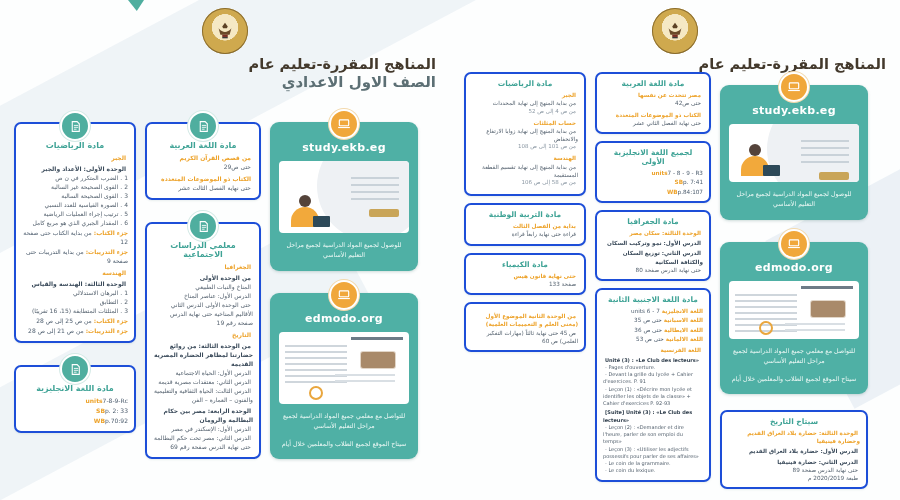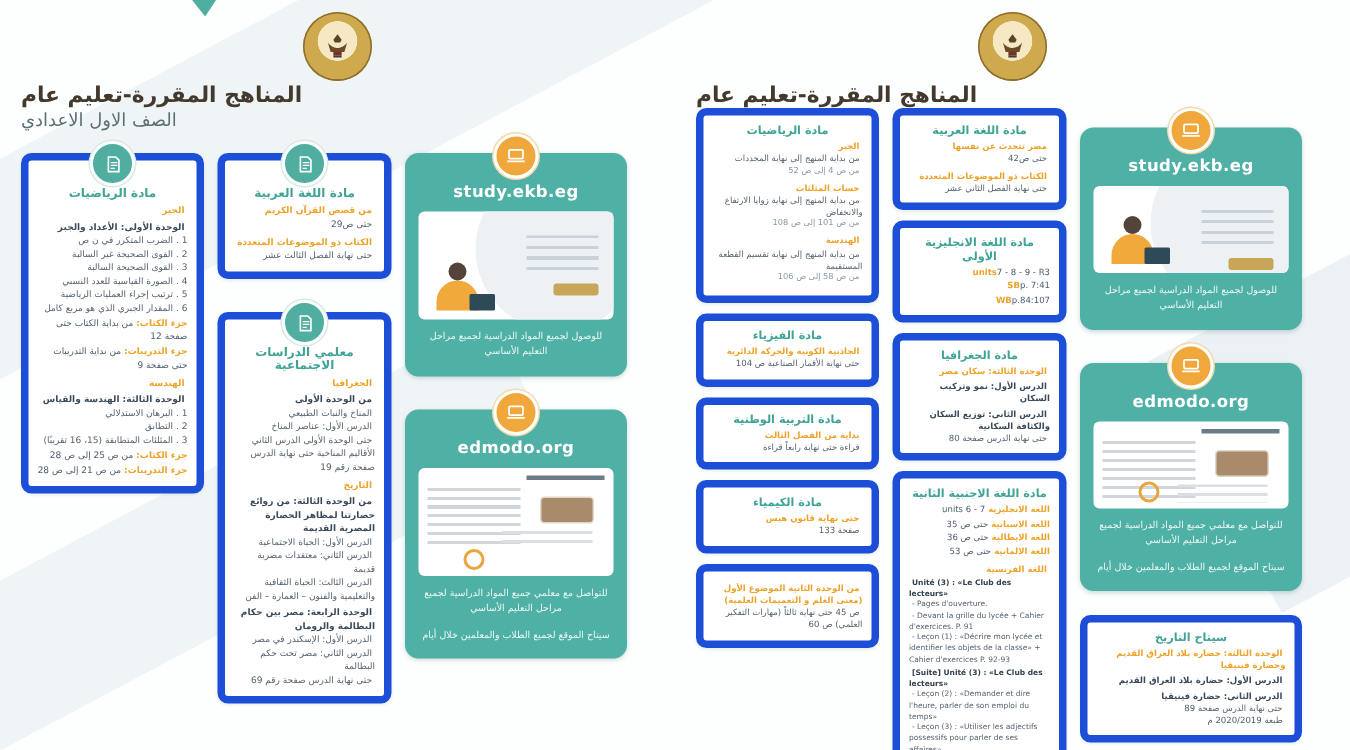--- a/index.html
+++ b/index.html
@@ -14,38 +14,38 @@
   .band.b1{left:-220px;top:40px;width:720px;height:130px}
   .band.b2{left:-140px;top:330px;width:520px;height:100px}
   .band.b3{left:790px;top:150px;width:340px;height:190px;background:rgba(203,219,231,.35)}
   .wedge{position:absolute;left:128px;top:0;width:16px;height:11px;background:#4fae9f;
     clip-path:polygon(0 0,100% 0,55% 100%);z-index:2}
 
   .page{position:absolute;inset:0;display:flex;z-index:1}
   .panel{position:relative;width:450px;height:500px;box-sizing:border-box;padding:4px 14px 6px;direction:rtl}
 
   
-  .hdr{text-align:left;direction:rtl}
+  .hdr{text-align:right;direction:rtl}
   .logo{width:46px;height:46px;margin:4px auto 2px;border-radius:50%;
     background:radial-gradient(circle at 50% 42%, #f5e8c3 0 37%, #cfa94e 38% 72%, #96762f 73% 100%);
     box-shadow:0 0 0 1px #8a6d2f inset;display:flex;align-items:center;justify-content:center}
   .logo svg{width:22px;height:22px}
   .hdr h1{margin:2px 0 0;font-size:14.5px;font-weight:bold;color:#43392c;letter-spacing:0}
-  .hdr h2{margin:1px 0 2px;font-size:12px;font-weight:normal;color:#5c6f74}
+  .hdr h2{margin:1px 0 18px;font-size:15px;font-weight:bold;color:#5c6f74}
 
   
   .cols{display:flex;direction:ltr;gap:9px;align-items:flex-start}
   .col{display:flex;flex-direction:column;gap:9px}
   .colA{width:122px}
   .colB{width:116px}
   .colC{width:148px}
   .colC .stack{display:flex;flex-direction:column;gap:9px}
 
   
-  .card{position:relative;direction:rtl;background:#fff;border:5px solid #1d4ed8;border-radius:7px;
+  .card{position:relative;direction:rtl;background:#fff;border:2px solid #1d4ed8;border-radius:7px;
     padding:6px 6px 6px;box-shadow:0 1px 2px rgba(90,130,125,.12)}
   .card[data-icon="true"]{margin-top:13px;padding-top:17px}
   .card-icon{position:absolute;top:-13px;left:50%;transform:translateX(-50%);
     width:26px;height:26px;border-radius:50%;background:#4fae9f;border:2px solid #fff;
     box-shadow:0 0 0 1px #d4eae6;display:flex;align-items:center;justify-content:center}
   .card-icon svg{width:13px;height:13px}
   .card-title{margin:0 0 3px;text-align:center;font-size:8px;font-weight:bold;color:#3fa396}
   .blocks{font-size:6px;line-height:1.5;text-align:right}
   .blk{margin:0}
   .blk[data-type="label"]{color:#eda229;font-weight:bold;margin-top:3px}
@@ -143,20 +143,36 @@
               <p class="blk" data-type="mixed"><span class="lead">جزء التدريبات:</span><span class="txt">من بداية التدريبات حتى صفحة 9</span></p>
               <p class="blk" data-type="label"><span class="lead"></span><span class="txt">الهندسة</span></p>
               <p class="blk" data-type="bold"><span class="lead"></span><span class="txt">الوحدة الثالثة: الهندسة والقياس</span></p>
               <p class="blk" data-type="line"><span class="lead"></span><span class="txt">1. البرهان الاستدلالي</span></p>
               <p class="blk" data-type="line"><span class="lead"></span><span class="txt">2. التطابق</span></p>
               <p class="blk" data-type="line"><span class="lead"></span><span class="txt">3. المثلثات المتطابقة (15، 16 تقريبًا)</span></p>
               <p class="blk" data-type="mixed"><span class="lead">جزء الكتاب:</span><span class="txt">من ص 25 إلى ص 28</span></p>
               <p class="blk" data-type="mixed"><span class="lead">جزء التدريبات:</span><span class="txt">من ص 21 إلى ص 28</span></p>
             </div>
             </article>
+          <article class="card" data-icon="true">
+
+              <div class="card-icon">
+                <svg viewBox="0 0 24 24">
+                <path d="M6 3h9l4 4v14H6z" fill="none" stroke="#ffffff" stroke-width="2"></path>
+                <path d="M9 10h8M9 13.5h8M9 17h5" stroke="#ffffff" stroke-width="1.6"></path>
+              </svg>
+              </div>
+              <h3 class="card-title">مادة اللغة الانجليزية</h3>
+              <div class="blocks">
+
+              <p class="blk" data-type="mixed"><span class="lead">units</span><span class="txt">7-8-9-Rc</span></p>
+              <p class="blk" data-type="mixed"><span class="lead">SB</span><span class="txt">p. 2: 33</span></p>
+              <p class="blk" data-type="mixed"><span class="lead">WB</span><span class="txt">p.70:92</span></p>
+            </div>
+            </article>
         </div>
 
         <div class="col colB">
 
         <article class="card" data-icon="true">
               <div class="card-icon">
                 <svg viewBox="0 0 24 24">
                 <path d="M6 3h9l4 4v14H6z" fill="none" stroke="#ffffff" stroke-width="2"></path>
                 <path d="M9 10h8M9 13.5h8M9 17h5" stroke="#ffffff" stroke-width="1.6"></path>
               </svg>
@@ -272,29 +288,20 @@
               <p class="blk" data-type="label"><span class="lead"></span><span class="txt">حساب المثلثات</span></p>
               <p class="blk" data-type="line"><span class="lead"></span><span class="txt">من بداية المنهج إلى نهاية زوايا الارتفاع والانخفاض</span></p>
               <p class="blk" data-type="small"><span class="lead"></span><span class="txt">من ص 101 إلى ص 108</span></p>
               <p class="blk" data-type="label"><span class="lead"></span><span class="txt">الهندسة</span></p>
               <p class="blk" data-type="line"><span class="lead"></span><span class="txt">من بداية المنهج إلى نهاية تقسيم القطعة المستقيمة</span></p>
               <p class="blk" data-type="small"><span class="lead"></span><span class="txt">من ص 58 إلى ص 106</span></p>
             </div>
             </article>
           <article class="card" data-icon="false">
 
-              <h3 class="card-title">مادة الفيزياء</h3>
-              <div class="blocks">
-
-              <p class="blk" data-type="label"><span class="lead"></span><span class="txt">الجاذبية الكونية والحركة الدائرية</span></p>
-              <p class="blk" data-type="line"><span class="lead"></span><span class="txt">حتى نهاية الأقمار الصناعية ص 104</span></p>
-            </div>
-            </article>
-          <article class="card" data-icon="false">
-
               <h3 class="card-title">مادة التربية الوطنية</h3>
               <div class="blocks">
 
               <p class="blk" data-type="label"><span class="lead"></span><span class="txt">بداية من الفصل الثالث</span></p>
               <p class="blk" data-type="line"><span class="lead"></span><span class="txt">قراءة حتى نهاية رابعاً قراءة</span></p>
             </div>
             </article>
           <article class="card" data-icon="false">
 
               <h3 class="card-title">مادة الكيمياء</h3>
@@ -322,21 +329,21 @@
               <div class="blocks">
 
               <p class="blk" data-type="label"><span class="lead"></span><span class="txt">مصر تتحدث عن نفسها</span></p>
               <p class="blk" data-type="line"><span class="lead"></span><span class="txt">حتى ص42</span></p>
               <p class="blk" data-type="label"><span class="lead"></span><span class="txt">الكتاب ذو الموضوعات المتعددة</span></p>
               <p class="blk" data-type="line"><span class="lead"></span><span class="txt">حتى نهاية الفصل الثاني عشر</span></p>
             </div>
             </article>
           <article class="card" data-icon="false">
 
-              <h3 class="card-title">مادة اللغة الانجليزية الأولى</h3>
+              <h3 class="card-title">لجميع اللغة الانجليزية الأولى</h3>
               <div class="blocks">
 
               <p class="blk" data-type="mixed"><span class="lead">units</span><span class="txt">7 - 8 - 9 - R3</span></p>
               <p class="blk" data-type="mixed"><span class="lead">SB</span><span class="txt">p. 7:41</span></p>
               <p class="blk" data-type="mixed"><span class="lead">WB</span><span class="txt">p.84:107</span></p>
             </div>
             </article>
           <article class="card" data-icon="false">
 
               <h3 class="card-title">مادة الجغرافيا</h3>

